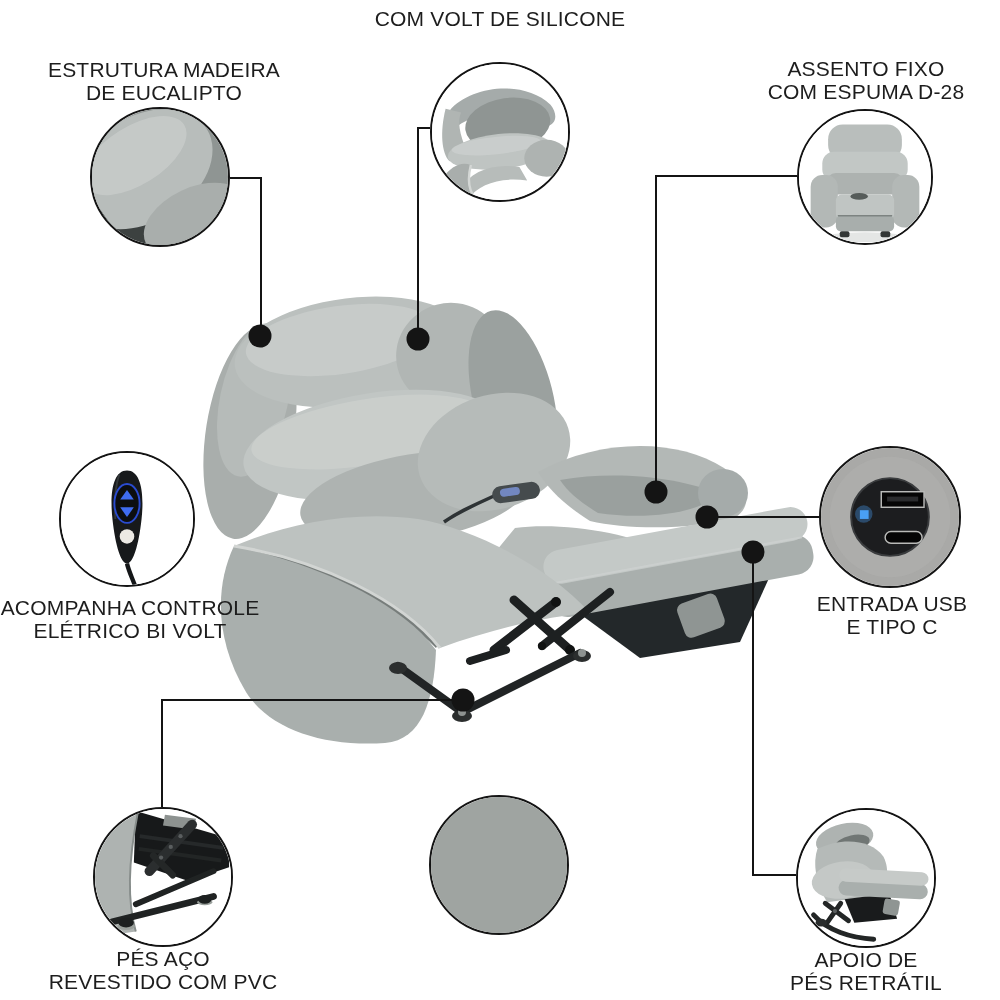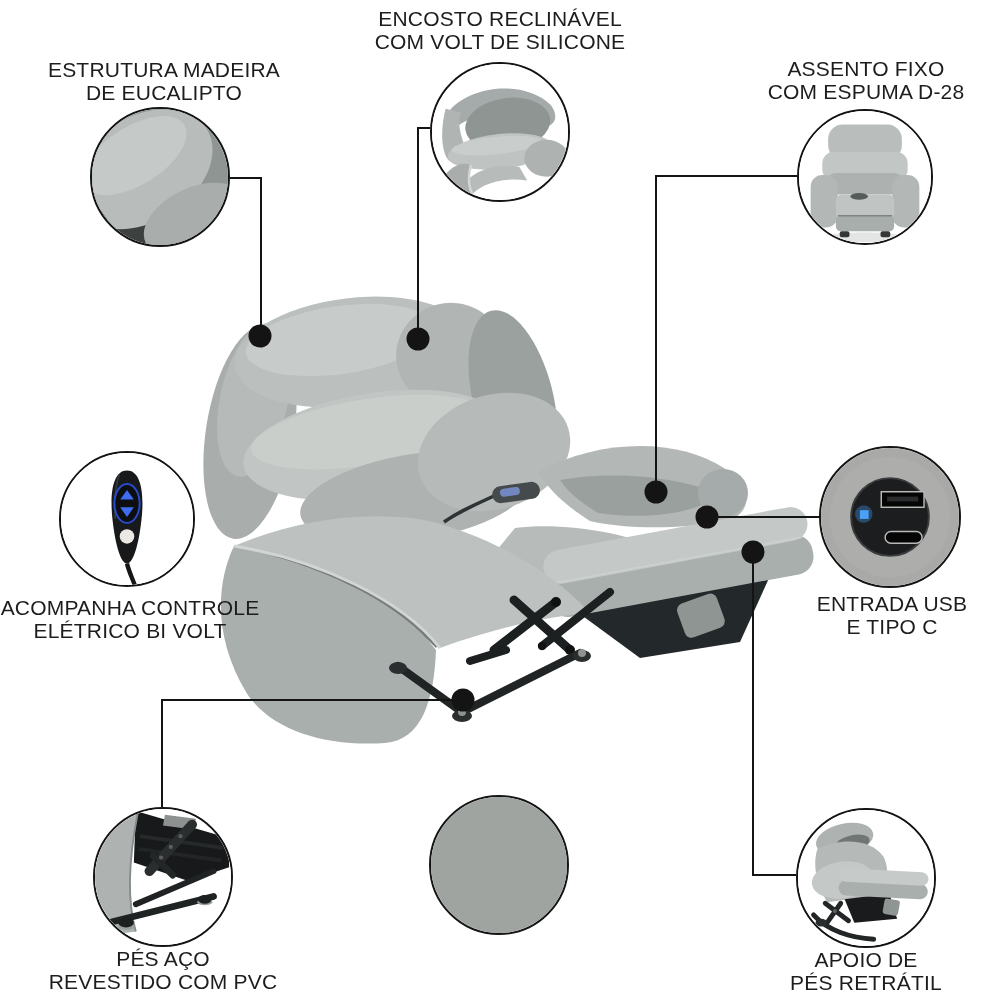--- a/index.html
+++ b/index.html
@@ -225,21 +225,20 @@
       <ellipse cx="24" cy="116" rx="6" ry="4" fill="#2a2d2d"></ellipse>
     </svg>
   </div>
 
   <div class="callout-label" style="left:-46px;top:58px;">
     <span class="ln">ESTRUTURA MADEIRA</span>
     <span class="ln">DE EUCALIPTO</span>
   </div>
 
   <div class="callout-label" style="left:290px;top:7px;">
-    <span class="ln">ENCOSTO RECLINÁVEL</span>
     <span class="ln">COM VOLT DE SILICONE</span>
   </div>
 
   <div class="callout-label" style="left:656px;top:57px;">
     <span class="ln">ASSENTO FIXO</span>
     <span class="ln">COM ESPUMA D-28</span>
   </div>
 
   <div class="callout-label" style="left:-80px;top:596px;">
     <span class="ln">ACOMPANHA CONTROLE</span>

